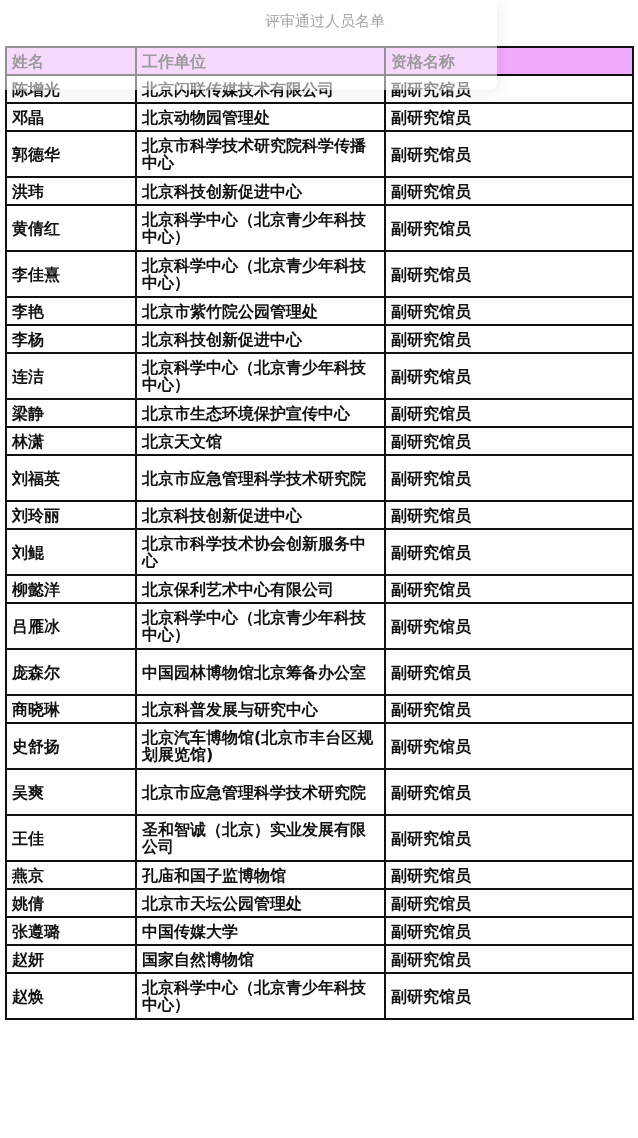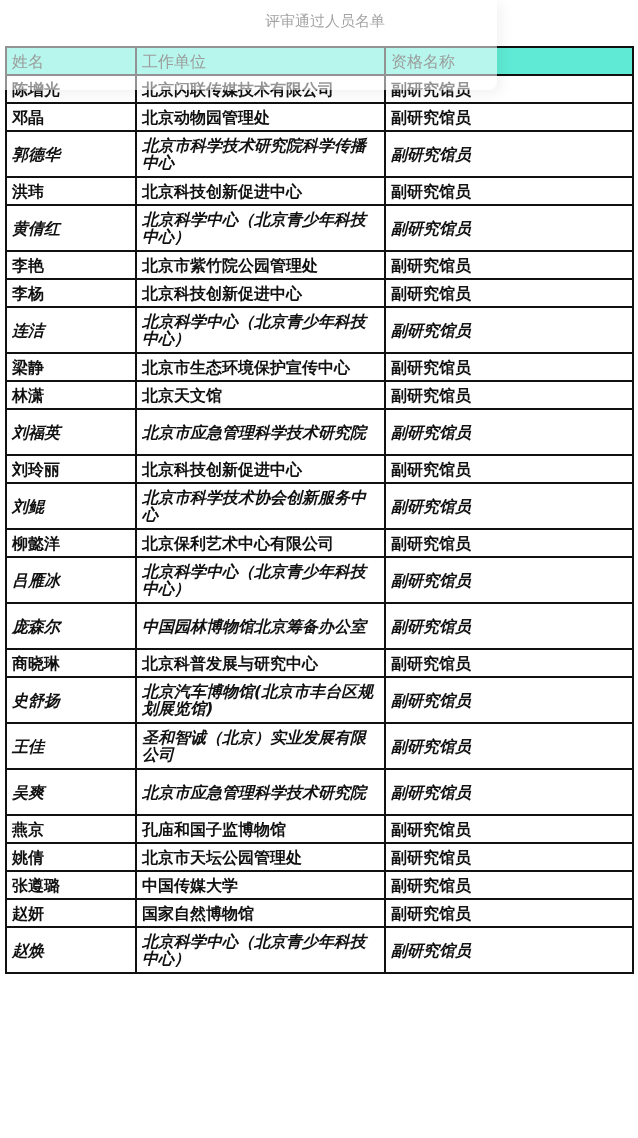--- a/index.html
+++ b/index.html
@@ -4,23 +4,23 @@
 <style>
   html, body { margin:0; padding:0; background:#ffffff; }
   body { width:638px; height:1138px; overflow:hidden; position:relative;
          font-family:"DejaVu Sans","Liberation Sans",sans-serif; color:#111; }
   .title { position:absolute; top:12px; left:0; width:650px; text-align:center;
            font-size:15px; color:#333; }
   table.list { position:absolute; top:46px; left:5px; width:627px;
                border-collapse:collapse; table-layout:fixed; }
   table.list th, table.list td { border:2px solid #111; padding:0 5px;
                font-size:16px; text-align:left; vertical-align:middle; line-height:17px; }
-  table.list th { background:#5eead4; font-weight:normal; height:26px; color:#222; }
+  table.list th { background:#f0abfc; font-weight:bold; height:26px; color:#222; }
   table.list td { height:26px; font-weight:bold; }
-  table.list td.two { height:44px;font-style:italic; }
+  table.list td.two { height:44px; }
   col.c1 { width:130px; } col.c2 { width:249px; } col.c3 { width:248px; }
   .overlay { position:absolute; left:0; top:0; width:497px; height:90px;
              background:rgba(255,255,255,0.55); border-radius:0 0 8px 0;
              box-shadow:4px 4px 14px rgba(0,0,0,0.06); pointer-events:none; }
 </style>
 </head>
 <body>
 
 <div class="title">评审通过人员名单</div>
 
@@ -53,20 +53,25 @@
         <td class="two">北京市科学技术研究院科学传播中心</td>
         <td class="two">副研究馆员</td>
       </tr>
       <tr>
         <td>洪玮</td>
         <td>北京科技创新促进中心</td>
         <td>副研究馆员</td>
       </tr>
       <tr>
         <td class="two">黄倩红</td>
+        <td class="two">北京科学中心（北京青少年科技中心）</td>
+        <td class="two">副研究馆员</td>
+      </tr>
+      <tr>
+        <td class="two">李佳熹</td>
         <td class="two">北京科学中心（北京青少年科技中心）</td>
         <td class="two">副研究馆员</td>
       </tr>
       <tr>
         <td>李艳</td>
         <td>北京市紫竹院公园管理处</td>
         <td>副研究馆员</td>
       </tr>
       <tr>
         <td>李杨</td>
@@ -122,27 +127,27 @@
         <td>商晓琳</td>
         <td>北京科普发展与研究中心</td>
         <td>副研究馆员</td>
       </tr>
       <tr>
         <td class="two">史舒扬</td>
         <td class="two">北京汽车博物馆(北京市丰台区规划展览馆)</td>
         <td class="two">副研究馆员</td>
       </tr>
       <tr>
-        <td class="two">王佳</td>
-        <td class="two">圣和智诚（北京）实业发展有限公司</td>
+        <td class="two">吴爽</td>
+        <td class="two">北京市应急管理科学技术研究院</td>
         <td class="two">副研究馆员</td>
       </tr>
       <tr>
-        <td class="two">吴爽</td>
-        <td class="two">北京市应急管理科学技术研究院</td>
+        <td class="two">王佳</td>
+        <td class="two">圣和智诚（北京）实业发展有限公司</td>
         <td class="two">副研究馆员</td>
       </tr>
       <tr>
         <td>燕京</td>
         <td>孔庙和国子监博物馆</td>
         <td>副研究馆员</td>
       </tr>
       <tr>
         <td>姚倩</td>
         <td>北京市天坛公园管理处</td>

